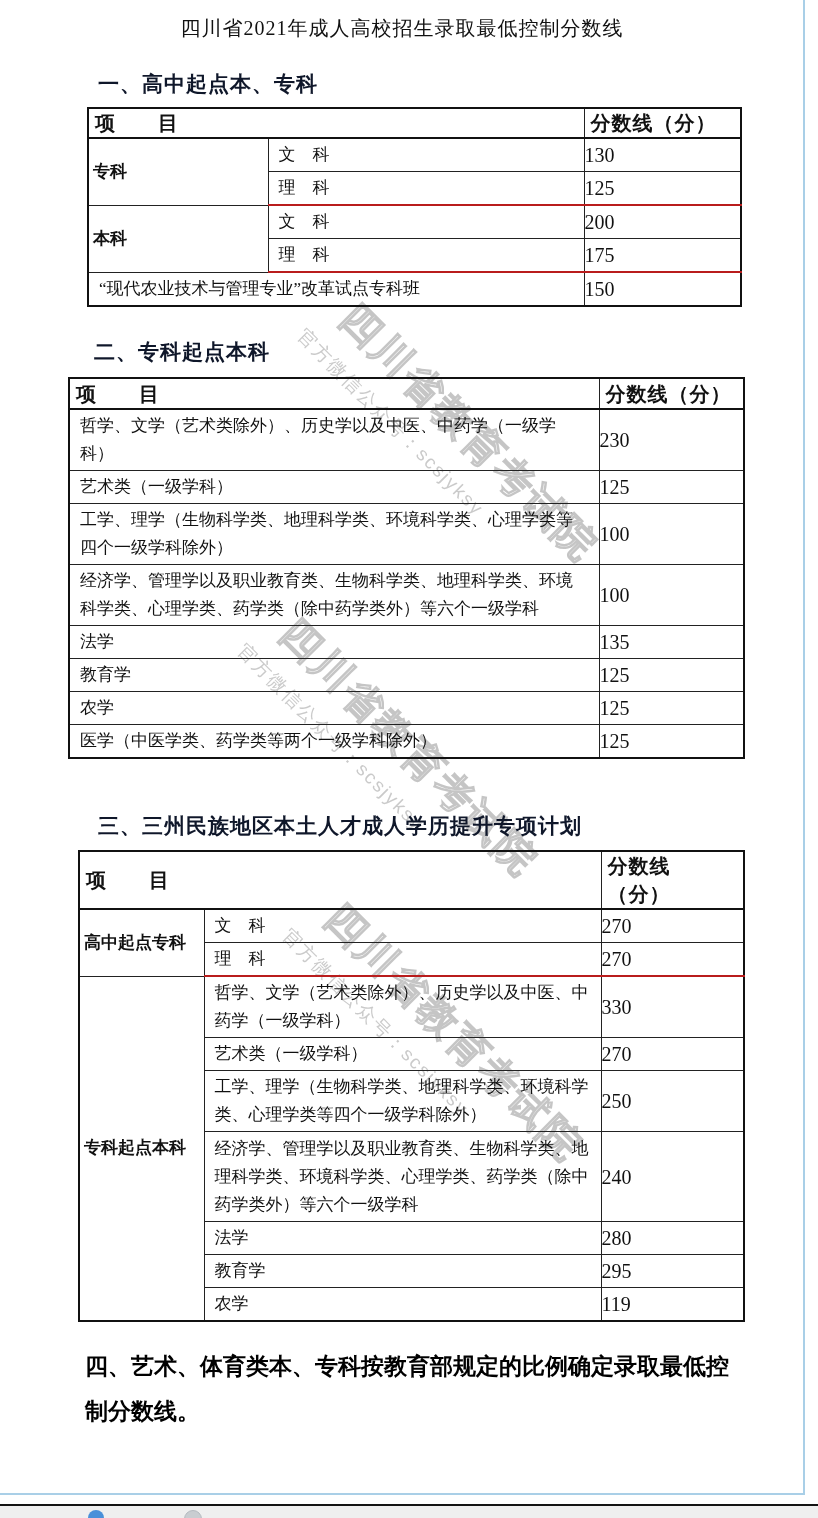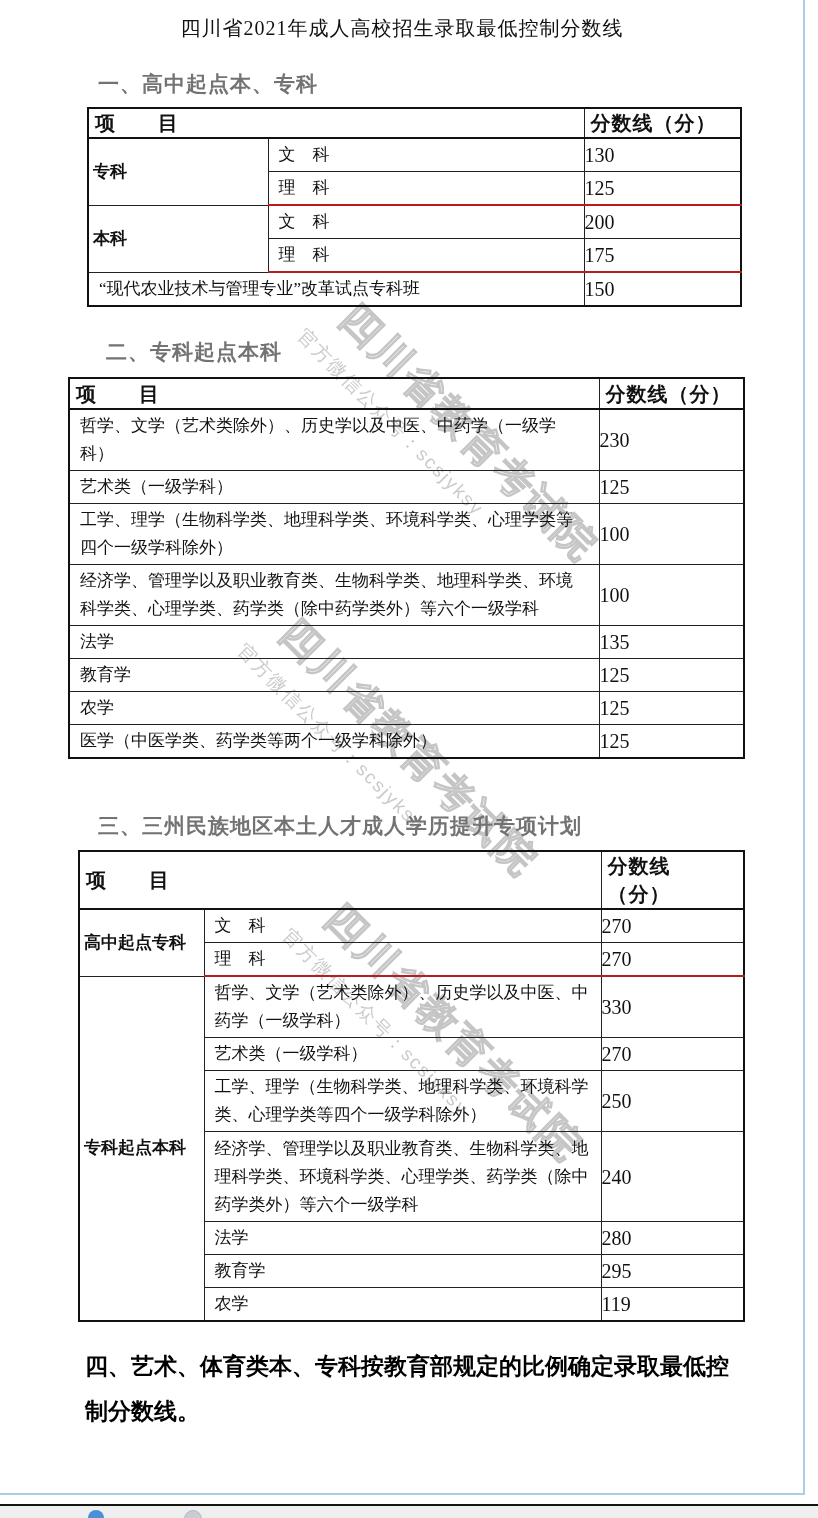--- a/index.html
+++ b/index.html
@@ -21,23 +21,23 @@
   
   .wm{position:absolute;transform:rotate(45deg);pointer-events:none;z-index:1;opacity:.6;
       font-family:"Liberation Sans",sans-serif;}
   .wm-big{font-size:40px;font-weight:bold;letter-spacing:3px;white-space:nowrap;
       color:#bdbdbd;-webkit-text-fill-color:rgba(255,255,255,.12);-webkit-text-stroke:1.2px #a0a0a0;}
   .wm-small{font-size:19px;color:#a8a8a8;letter-spacing:2px;white-space:nowrap;margin-top:8px;margin-left:-18px;}
 
   .title{position:absolute;left:0;top:15px;width:804px;text-align:center;
     font-size:20px;letter-spacing:1px;z-index:2;}
   .heading{position:absolute;font-family:Liberation Serif, serif;font-weight:bold;
-    font-size:21px;letter-spacing:1px;z-index:2;color:#737373;}
+    font-size:21px;letter-spacing:1px;z-index:2;color:#0f172a;}
   .h1{left:98px;top:70px;}
-  .h2{left:106px;top:338px;}
+  .h2{left:94px;top:338px;}
   .h3{left:98px;top:812px;}
   .para4{position:absolute;left:85px;top:1344px;width:665px;z-index:2;
     font-family:"Liberation Sans",sans-serif;font-weight:bold;font-size:23px;line-height:45px;color:#000;}
 
   
   .tbl{position:absolute;border-collapse:collapse;table-layout:fixed;z-index:2;background:transparent;}
   .tbl th,.tbl td{border:1px solid #222;text-align:left;vertical-align:middle;
     padding:2px 10px;font-size:17px;line-height:28px;overflow:hidden;}
   .tbl{border:2px solid #111;}
   .tbl th{font-size:20px;font-weight:bold;letter-spacing:1px;padding:0 6px;}

